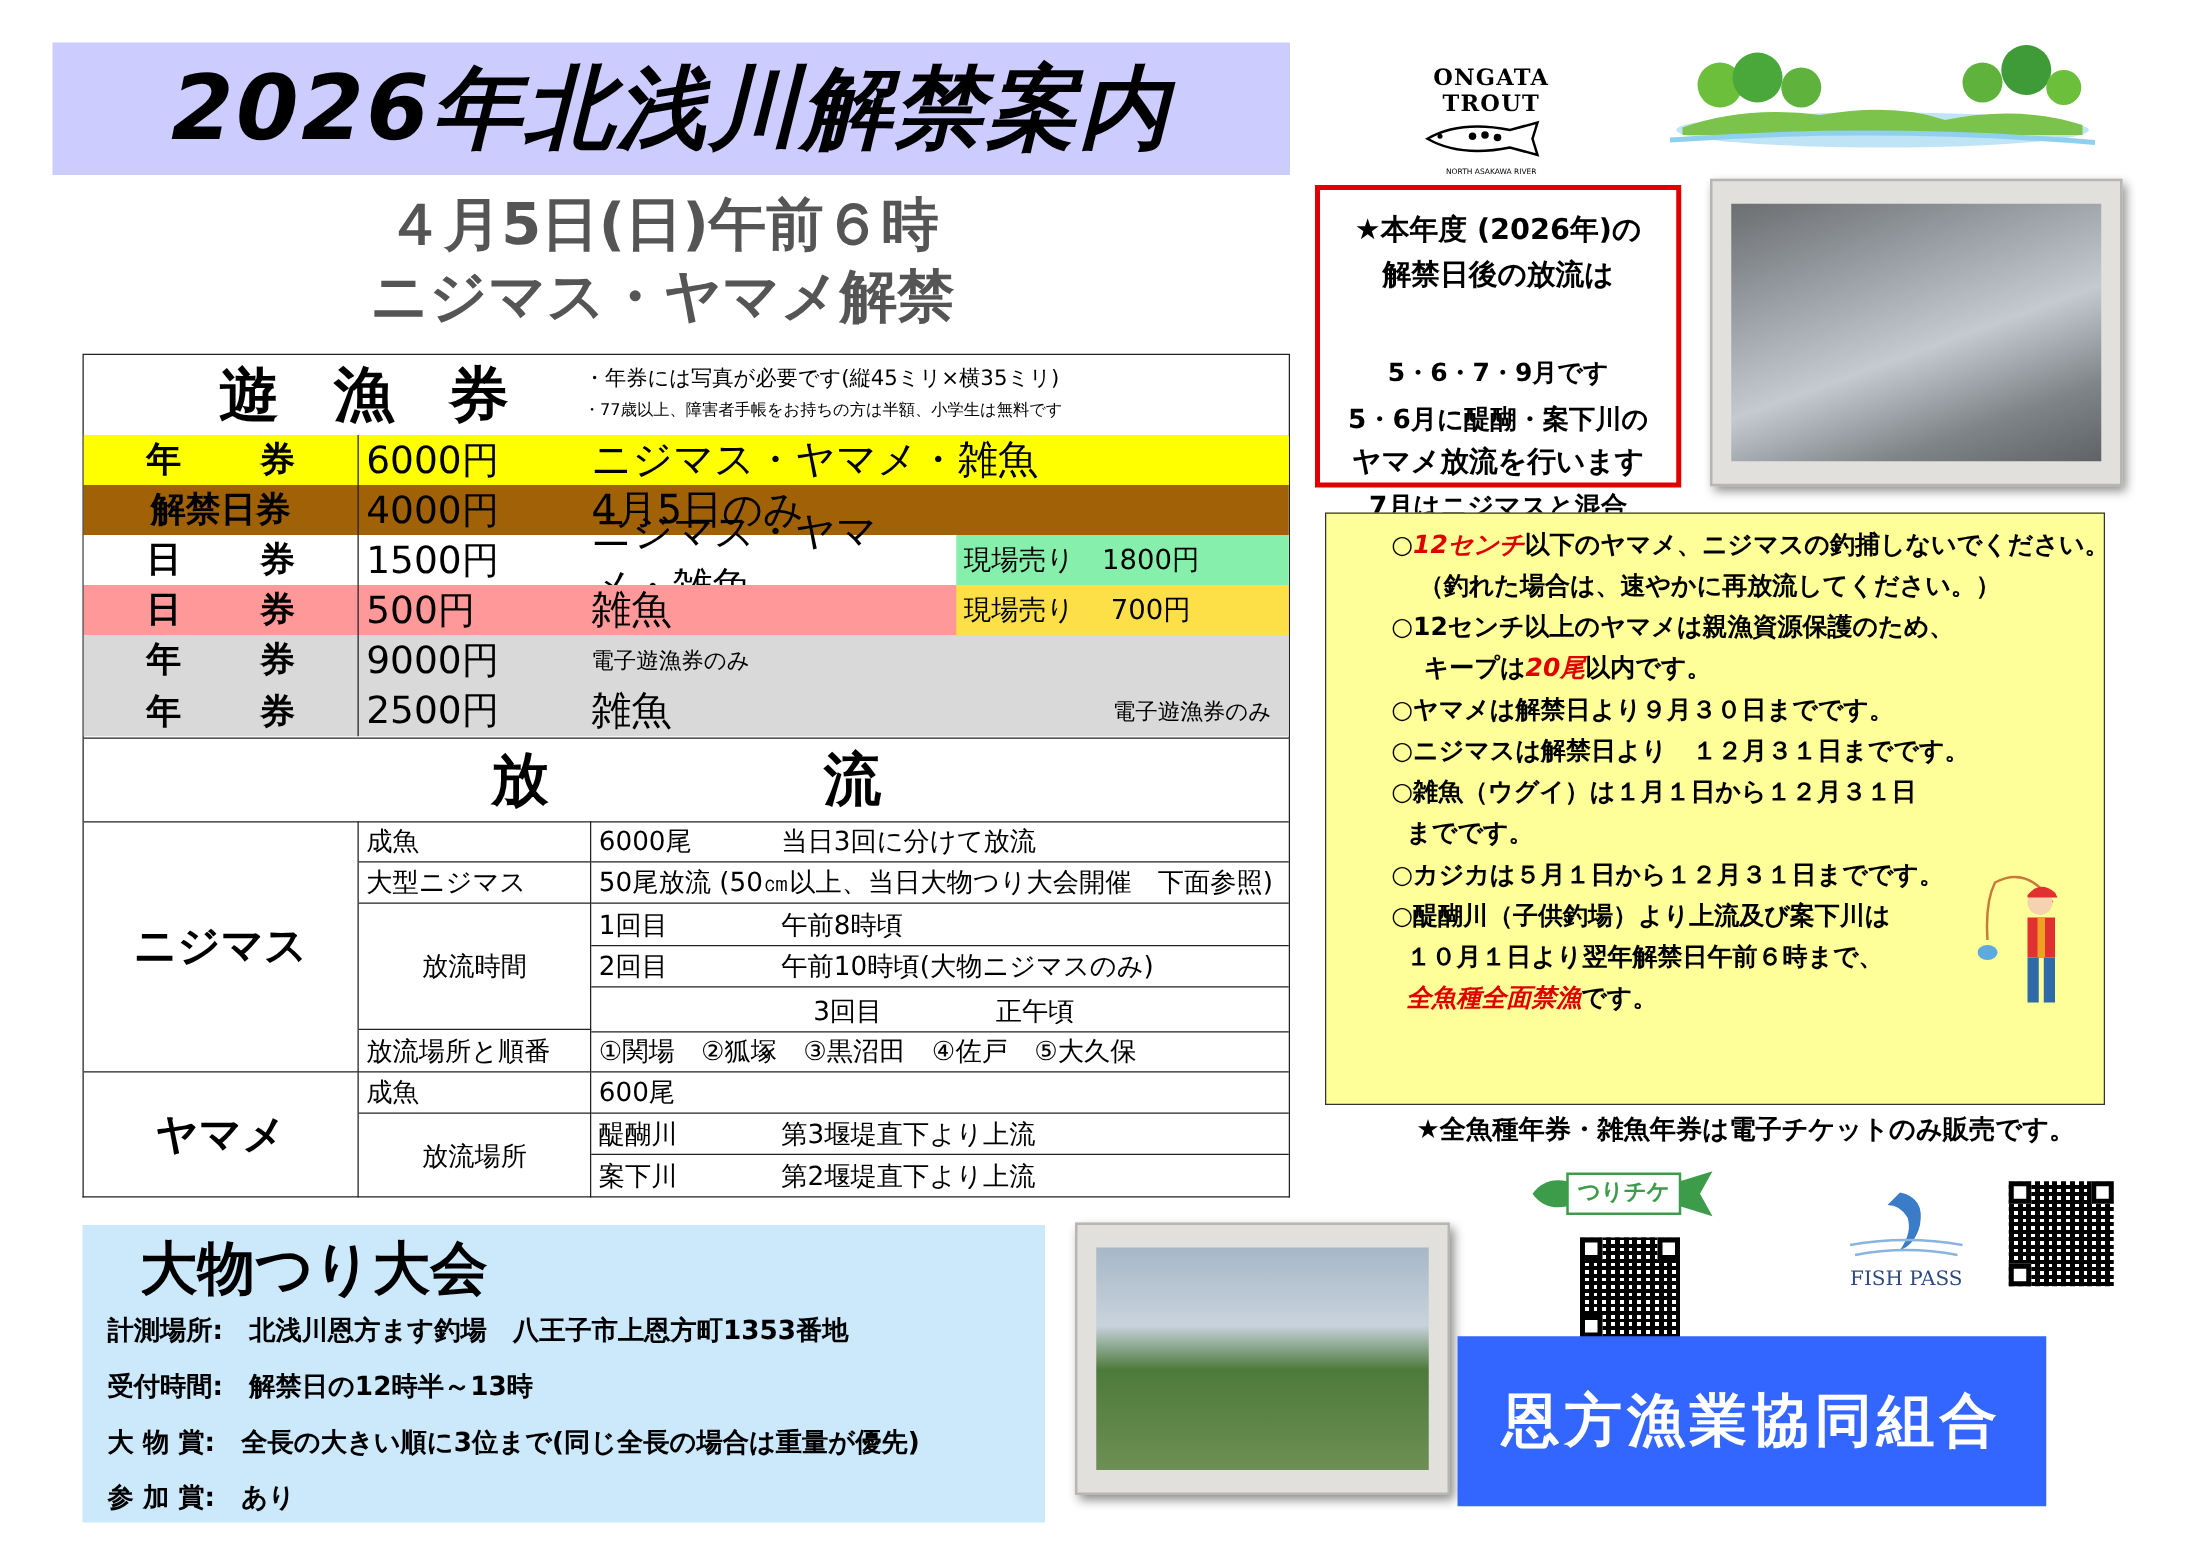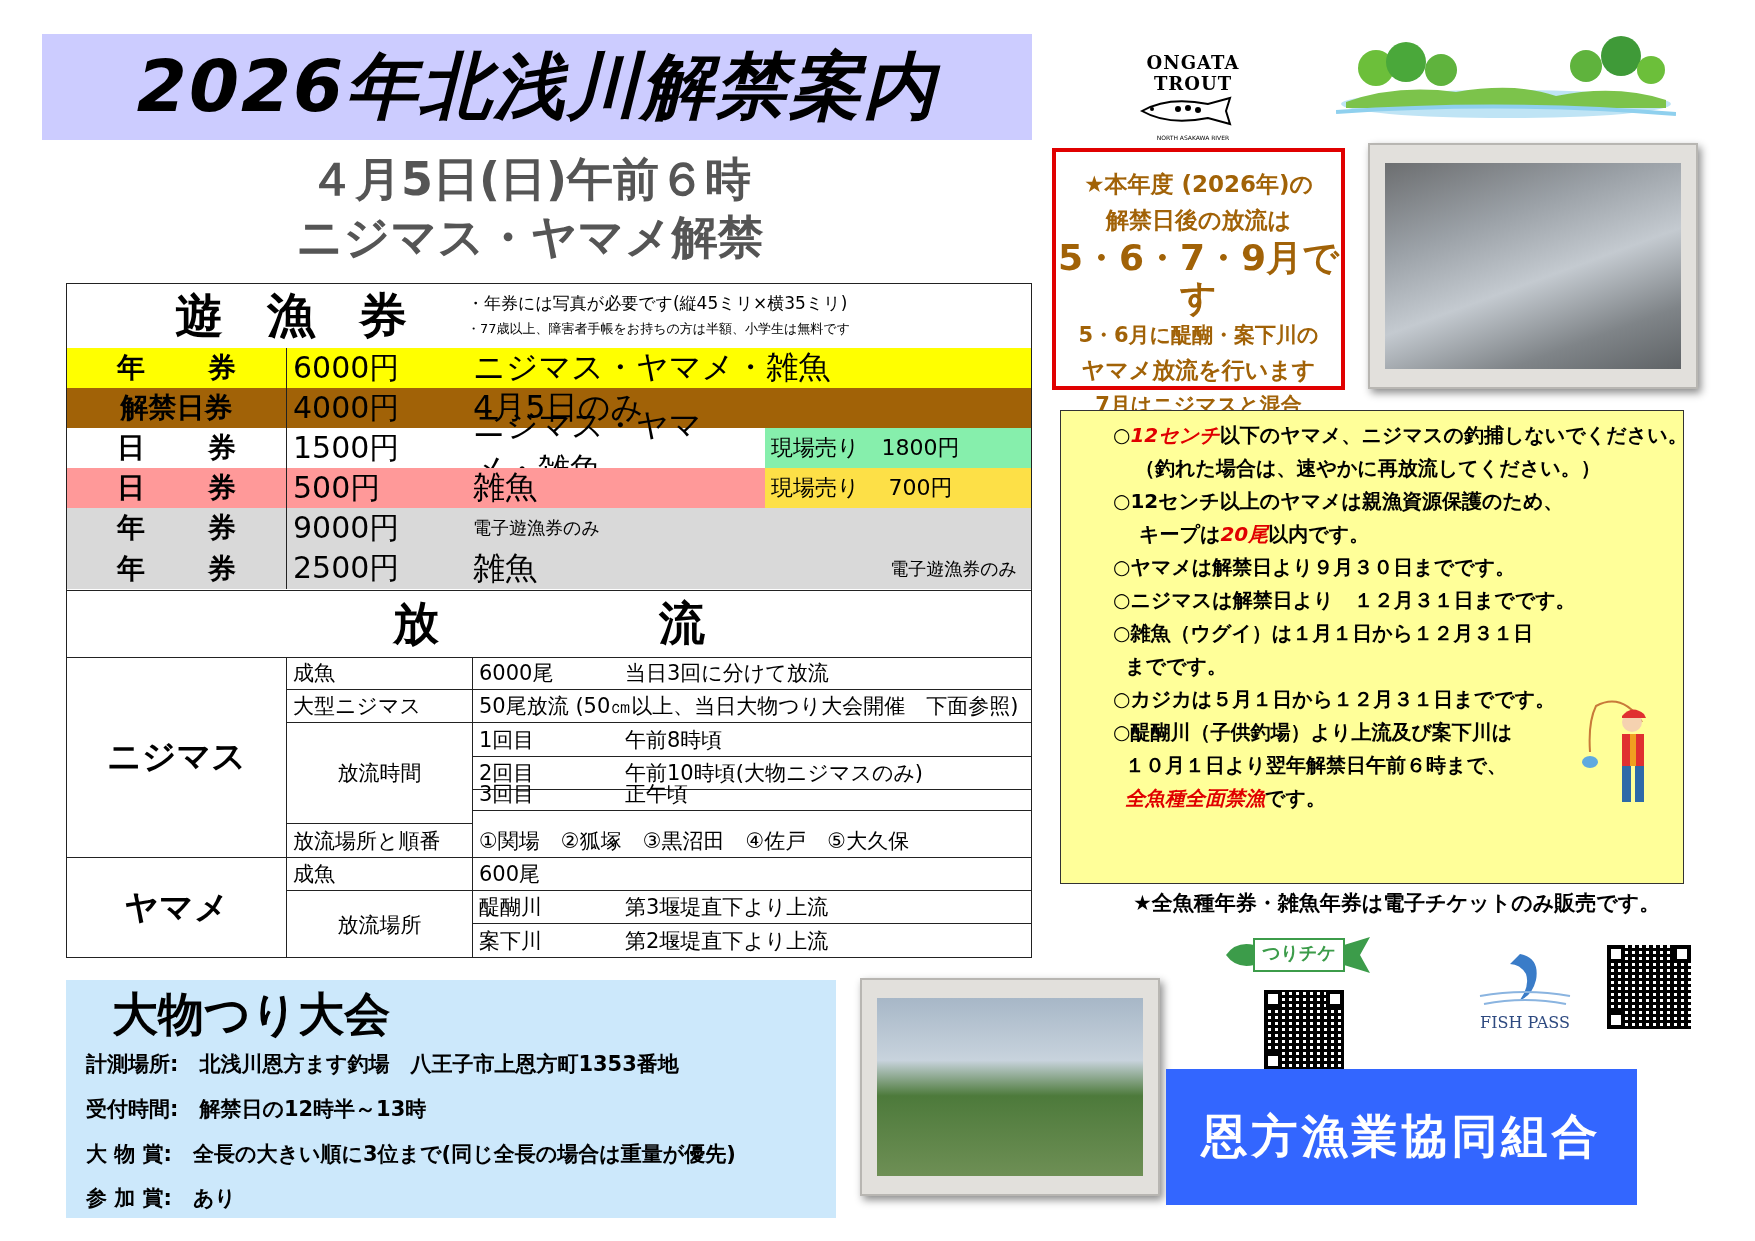--- a/index.html
+++ b/index.html
@@ -27,23 +27,23 @@
   
   #release{left:66px;top:591px;width:966px;height:367px;border-top:none;}
   #release-head{position:absolute;left:0;top:0;width:100%;height:66px;border-bottom:1.5px solid #222;display:flex;justify-content:center;align-items:center;gap:220px;font-size:46px;font-weight:bold;}
   .grid{position:absolute;left:0;top:66px;width:100%;height:301px;}
   .g{position:absolute;box-sizing:border-box;border-right:1.5px solid #222;border-bottom:1.5px solid #222;display:flex;align-items:center;font-size:21px;padding-left:6px;}
   .g.nb{border-right:none;}
   .fish{justify-content:center;font-weight:bold;font-size:34px;padding:0;}
   .ctr{justify-content:center;padding:0;}
   .g .a{display:inline-block;width:146px;}
   
-  #red-box{left:1052px;top:148px;width:293px;height:242px;border:4px solid #e00000;box-sizing:border-box;color:#a16207;font-weight:bold;text-align:center;padding-top:14px;}
+  #red-box{left:1052px;top:148px;width:293px;height:242px;border:4px solid #e00000;box-sizing:border-box;color:#000000;font-weight:bold;text-align:center;padding-top:14px;}
   #red-box div{font-size:23px;line-height:36px;}
-  #red-box .big{font-size:36px;line-height:40px;}
+  #red-box .big{font-size:20px;line-height:40px;margin-top:40px;}
   #red-box .small{font-size:21px;line-height:34px;}
   
   .frame{background:#e2e0dc;box-shadow:3px 4px 8px rgba(0,0,0,.45);border:2px solid #b8b6b2;box-sizing:border-box;}
   #photo-fish{left:1368px;top:143px;width:330px;height:246px;}
   #photo-fish .inner{position:absolute;left:15px;top:18px;right:15px;bottom:18px;background:linear-gradient(160deg,#6c6e70 0%,#9aa0a6 30%,#c4cad0 55%,#7f8488 80%,#5f6366 100%);}
   #photo-man{left:860px;top:978px;width:300px;height:218px;}
   #photo-man .inner{position:absolute;left:15px;top:18px;right:15px;bottom:18px;background:linear-gradient(180deg,#a7b7c7 0%,#c8d3dd 35%,#4d7a3b 55%,#6e8f55 100%);}
   
   #ongata{left:1118px;top:52px;width:150px;height:72px;text-align:center;}
   #ongata .t{font-size:18px;font-weight:bold;font-family:"DejaVu Serif",serif;letter-spacing:1px;}
@@ -190,21 +190,21 @@
     <div class="g nb" style="left:406px;top:33px;width:558px;height:33px;">50尾放流 (50㎝以上、当日大物つり大会開催　下面参照)</div>
     <div class="g ctr" style="left:220px;top:66px;width:186px;height:101px;">放流時間</div>
     <div class="g nb" style="left:406px;top:66px;width:558px;height:34px;">
       <span class="a">1回目</span>
         <span>午前8時頃</span>
     </div>
     <div class="g nb" style="left:406px;top:100px;width:558px;height:33px;">
       <span class="a">2回目</span>
         <span>午前10時頃(大物ニジマスのみ)</span>
     </div>
-    <div class="g nb" style="left:406px;top:120px;width:558px;height:34px;">
+    <div class="g nb" style="left:406px;top:135px;width:558px;height:34px;justify-content:center;">
       <span class="a">3回目</span>
         <span>正午頃</span>
     </div>
     <div class="g" style="left:220px;top:167px;width:186px;height:34px;">放流場所と順番</div>
     <div class="g nb" style="left:406px;top:167px;width:558px;height:34px;">①関場　②狐塚　③黒沼田　④佐戸　⑤大久保</div>
 
     <div class="g fish" style="left:0;top:201px;width:220px;height:100px;border-bottom:none;">ヤマメ</div>
     <div class="g" style="left:220px;top:201px;width:186px;height:33px;">成魚</div>
     <div class="g nb" style="left:406px;top:201px;width:558px;height:33px;">600尾</div>
     <div class="g ctr" style="left:220px;top:234px;width:186px;height:67px;border-bottom:none;">放流場所</div>

